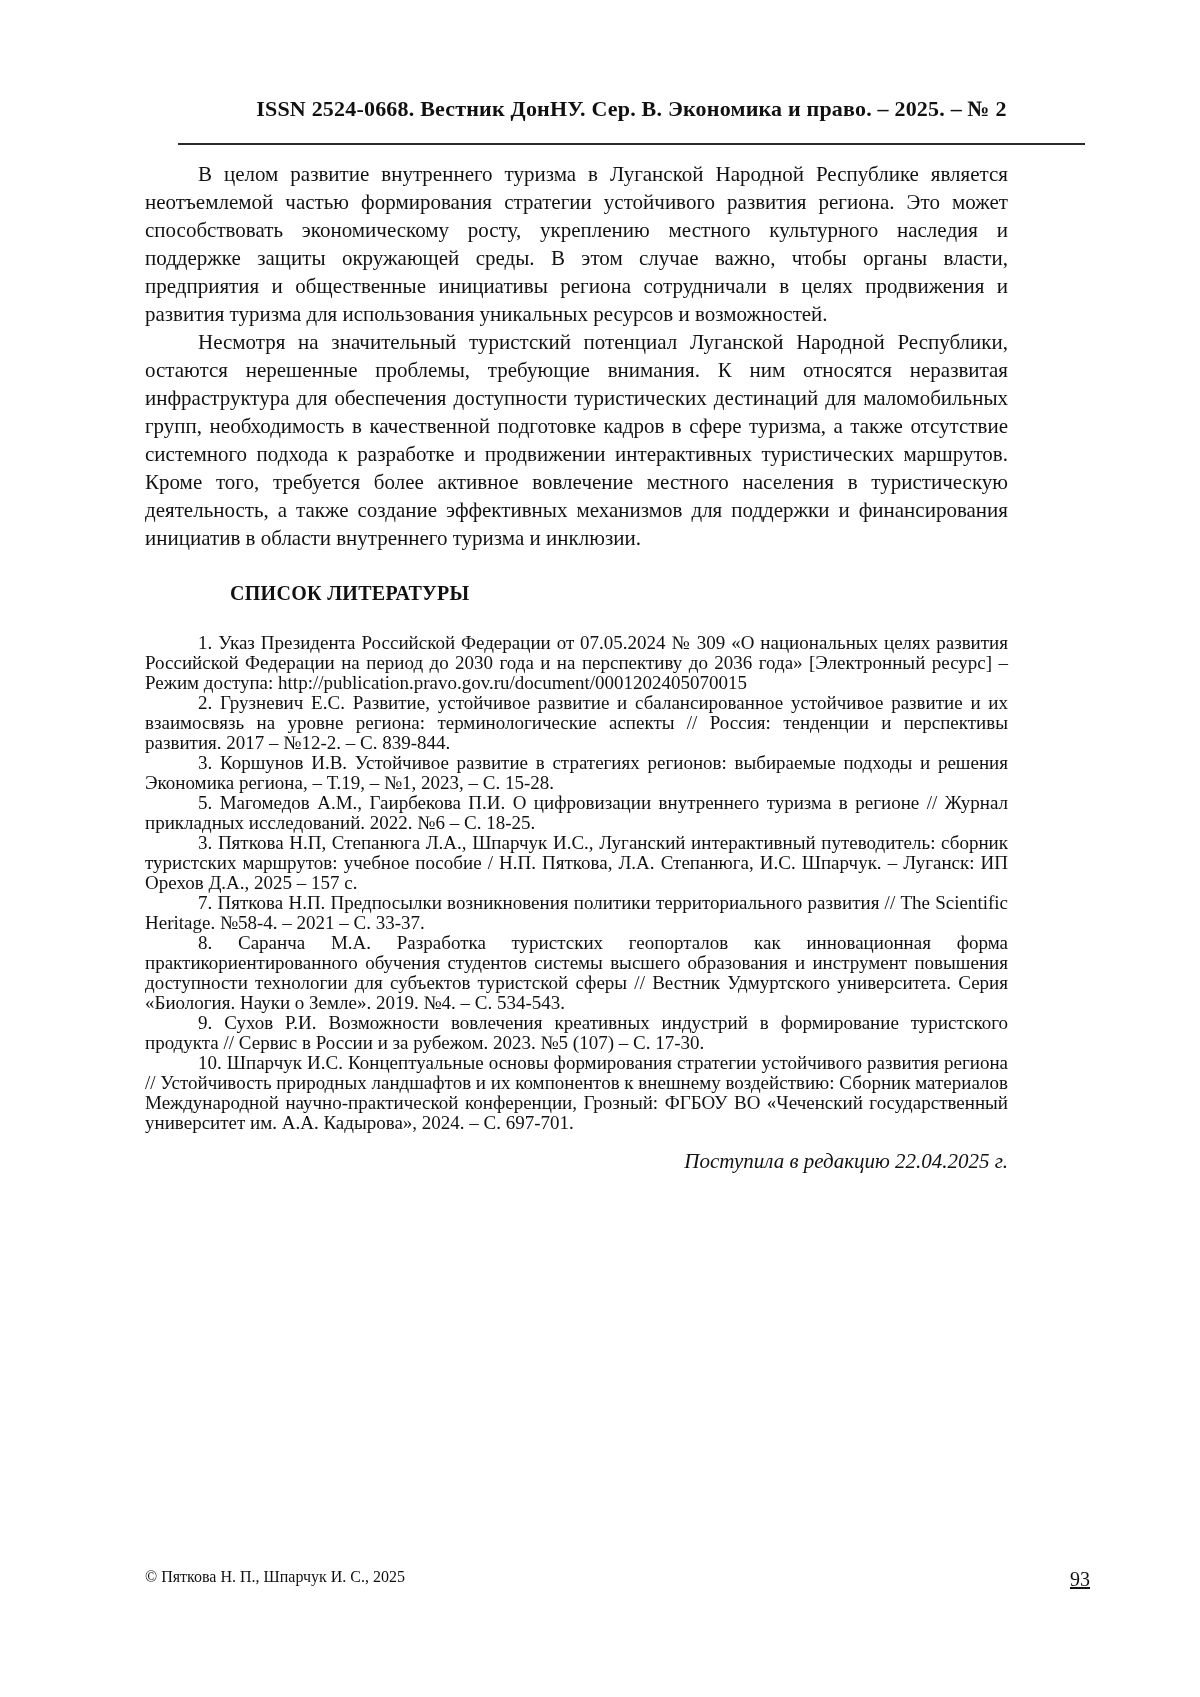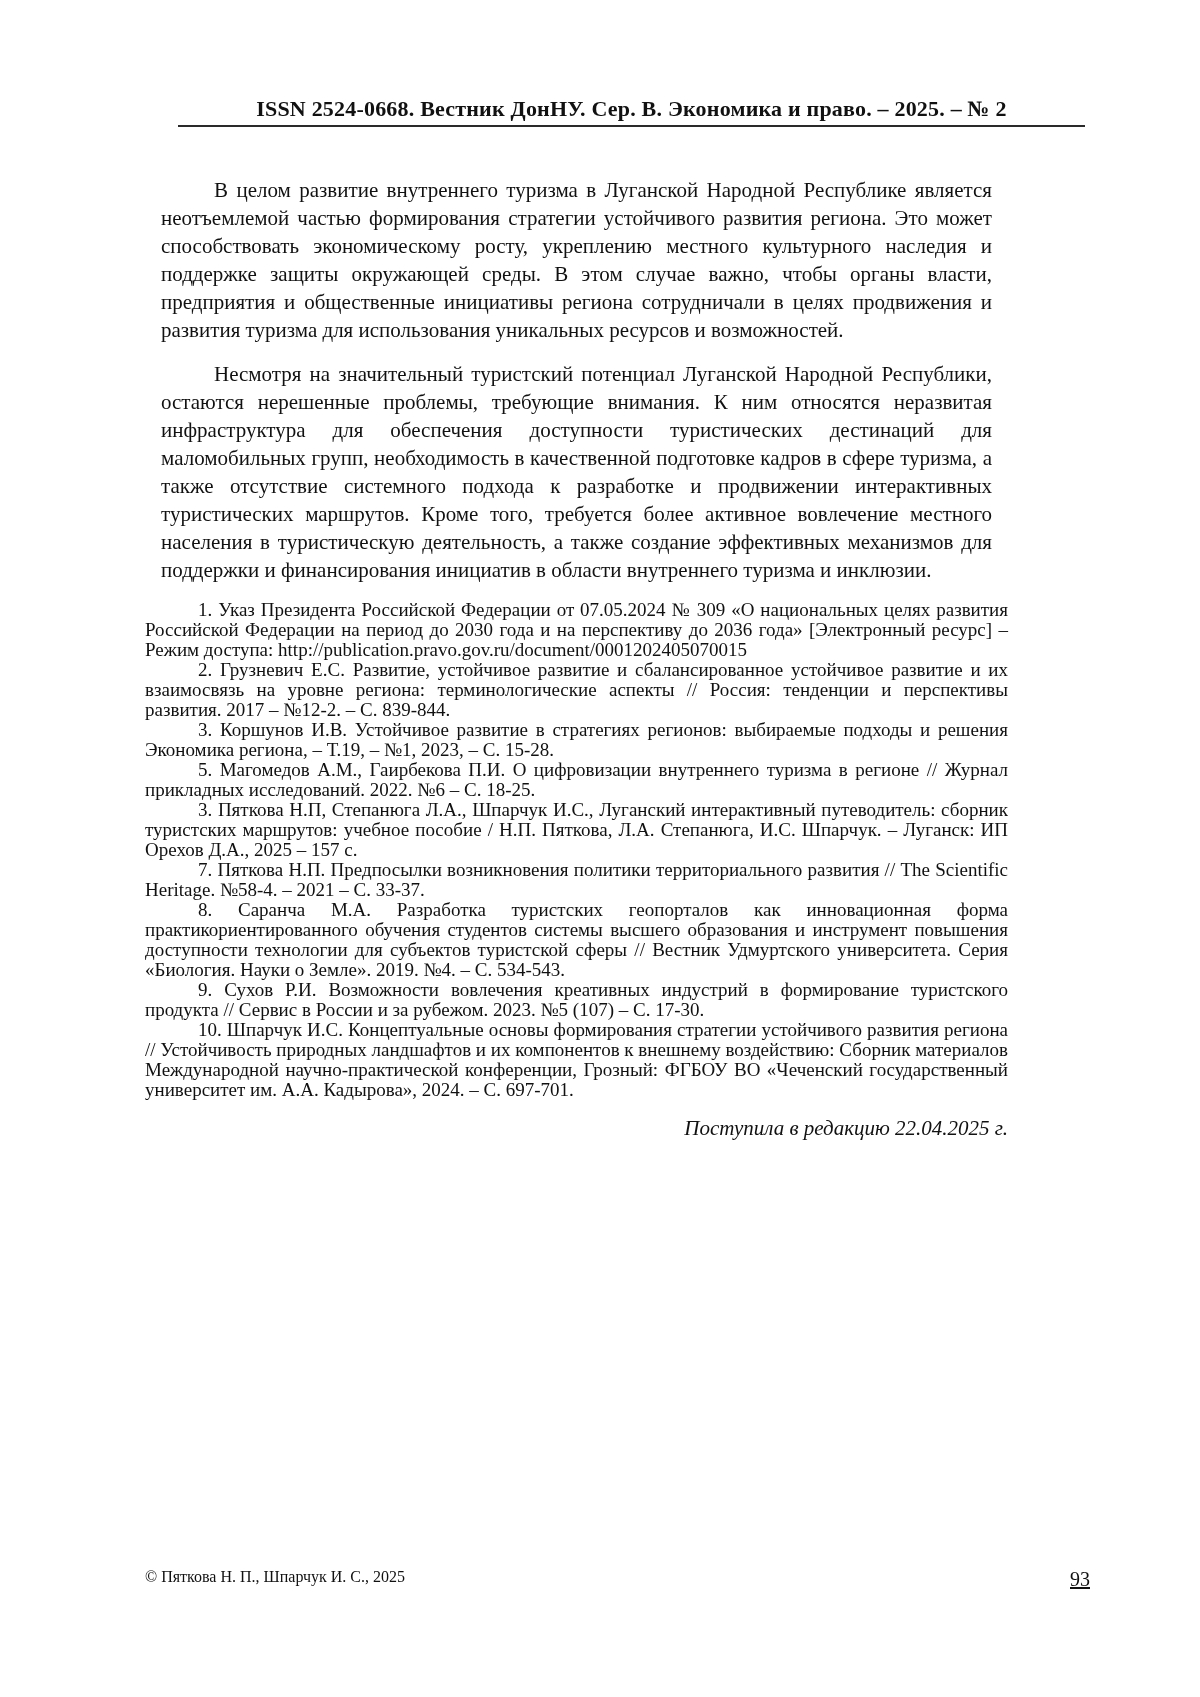--- a/index.html
+++ b/index.html
@@ -18,32 +18,32 @@
   }
   .running-head {
     position: absolute;
     left: 178px;
     top: 96px;
     width: 907px;
     text-align: center;
     font-weight: bold;
     font-size: 22px;
     letter-spacing: 0.2px;
-    padding-bottom: 3px;
+    padding-bottom: 21px;
     border-bottom: 2px solid #2a2a2a;
     white-space: nowrap;
   }
   .content {
     position: absolute;
     left: 145px;
     top: 160px;
     width: 863px;
   }
   .body-par {
-    margin: 16px;
+    margin: 0;
     font-size: 21px;
     line-height: 28px;
     text-align: justify;
     text-indent: 53px;
   }
   .list-heading {
     margin: 30px 0 28px 0;
     padding-left: 85px;
     font-weight: bold;
     font-size: 20px;
@@ -84,20 +84,21 @@
 <div class="page">
 
   <div class="running-head">ISSN 2524-0668. Вестник ДонНУ. Сер. В. Экономика и право. – 2025. – № 2</div>
 
   <div class="content">
 
     <p class="body-par">В целом развитие внутреннего туризма в Луганской Народной Республике является неотъемлемой частью формирования стратегии устойчивого развития региона. Это может способствовать экономическому росту, укреплению местного культурного наследия и поддержке защиты окружающей среды. В этом случае важно, чтобы органы власти, предприятия и общественные инициативы региона сотрудничали в целях продвижения и развития туризма для использования уникальных ресурсов и возможностей.</p>
 
     <p class="body-par">Несмотря на значительный туристский потенциал Луганской Народной Республики, остаются нерешенные проблемы, требующие внимания. К ним относятся неразвитая инфраструктура для обеспечения доступности туристических дестинаций для маломобильных групп, необходимость в качественной подготовке кадров в сфере туризма, а также отсутствие системного подхода к разработке и продвижении интерактивных туристических маршрутов. Кроме того, требуется более активное вовлечение местного населения в туристическую деятельность, а также создание эффективных механизмов для поддержки и финансирования инициатив в области внутреннего туризма и инклюзии.</p>
 
+    <h2 class="list-heading">СПИСОК ЛИТЕРАТУРЫ</h2>
 
     <p class="ref-item">1. Указ Президента Российской Федерации от 07.05.2024 № 309 «О национальных целях развития Российской Федерации на период до 2030 года и на перспективу до 2036 года» [Электронный ресурс] – Режим доступа: http://publication.pravo.gov.ru/document/0001202405070015</p>
     <p class="ref-item">2. Грузневич Е.С. Развитие, устойчивое развитие и сбалансированное устойчивое развитие и их взаимосвязь на уровне региона: терминологические аспекты // Россия: тенденции и перспективы развития. 2017 – №12-2. – С. 839-844.</p>
     <p class="ref-item">3. Коршунов И.В. Устойчивое развитие в стратегиях регионов: выбираемые подходы и решения Экономика региона, – Т.19, – №1, 2023, – С. 15-28.</p>
     <p class="ref-item">5. Магомедов А.М., Гаирбекова П.И. О цифровизации внутреннего туризма в регионе // Журнал прикладных исследований. 2022. №6 – С. 18-25.</p>
     <p class="ref-item">3. Пяткова Н.П, Степанюга Л.А., Шпарчук И.С., Луганский интерактивный путеводитель: сборник туристских маршрутов: учебное пособие / Н.П. Пяткова, Л.А. Степанюга, И.С. Шпарчук. – Луганск: ИП Орехов Д.А., 2025 – 157 с.</p>
     <p class="ref-item">7. Пяткова Н.П. Предпосылки возникновения политики территориального развития // The Scientific Heritage. №58-4. – 2021 – С. 33-37.</p>
     <p class="ref-item">8. Саранча М.А. Разработка туристских геопорталов как инновационная форма практикориентированного обучения студентов системы высшего образования и инструмент повышения доступности технологии для субъектов туристской сферы // Вестник Удмуртского университета. Серия «Биология. Науки о Земле». 2019. №4. – С. 534-543.</p>
     <p class="ref-item">9. Сухов Р.И. Возможности вовлечения креативных индустрий в формирование туристского продукта // Сервис в России и за рубежом. 2023. №5 (107) – С. 17-30.</p>
     <p class="ref-item">10. Шпарчук И.С. Концептуальные основы формирования стратегии устойчивого развития региона // Устойчивость природных ландшафтов и их компонентов к внешнему воздействию: Сборник материалов Международной научно-практической конференции, Грозный: ФГБОУ ВО «Чеченский государственный университет им. А.А. Кадырова», 2024. – С. 697-701.</p>

